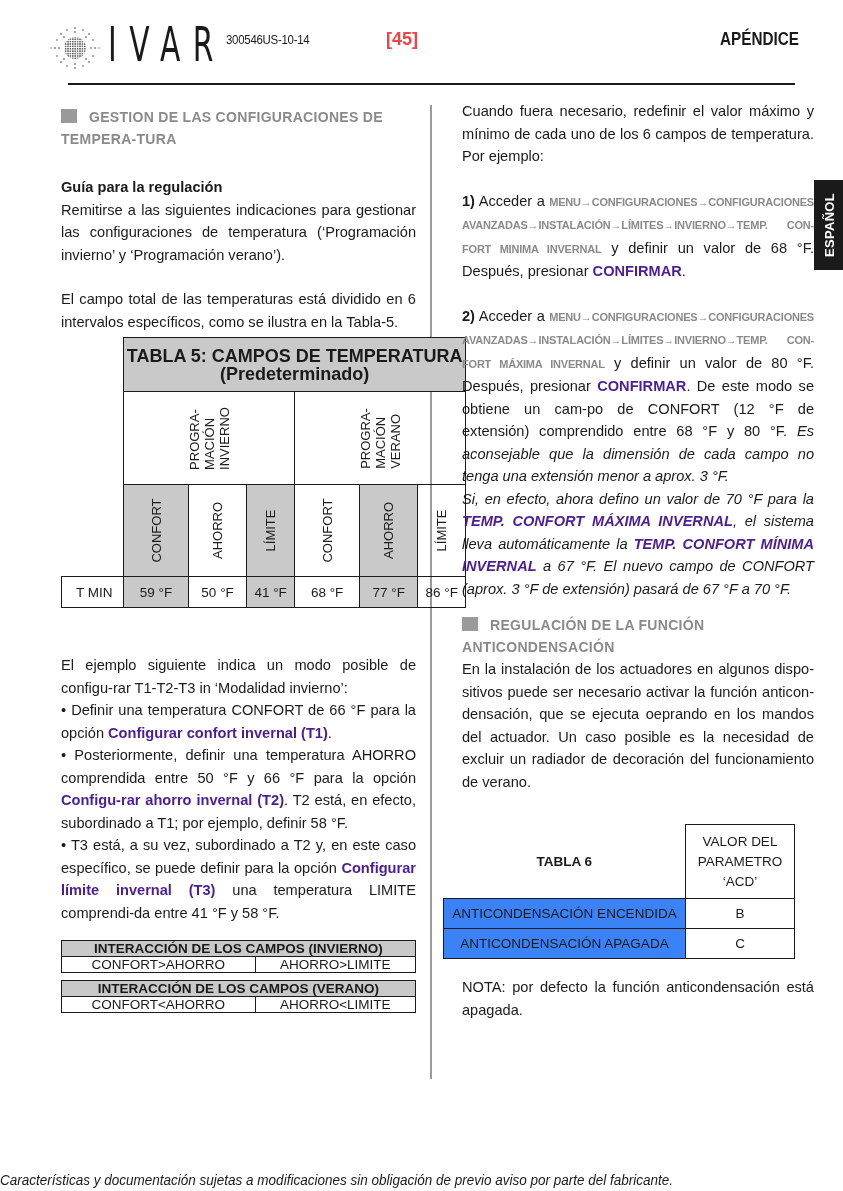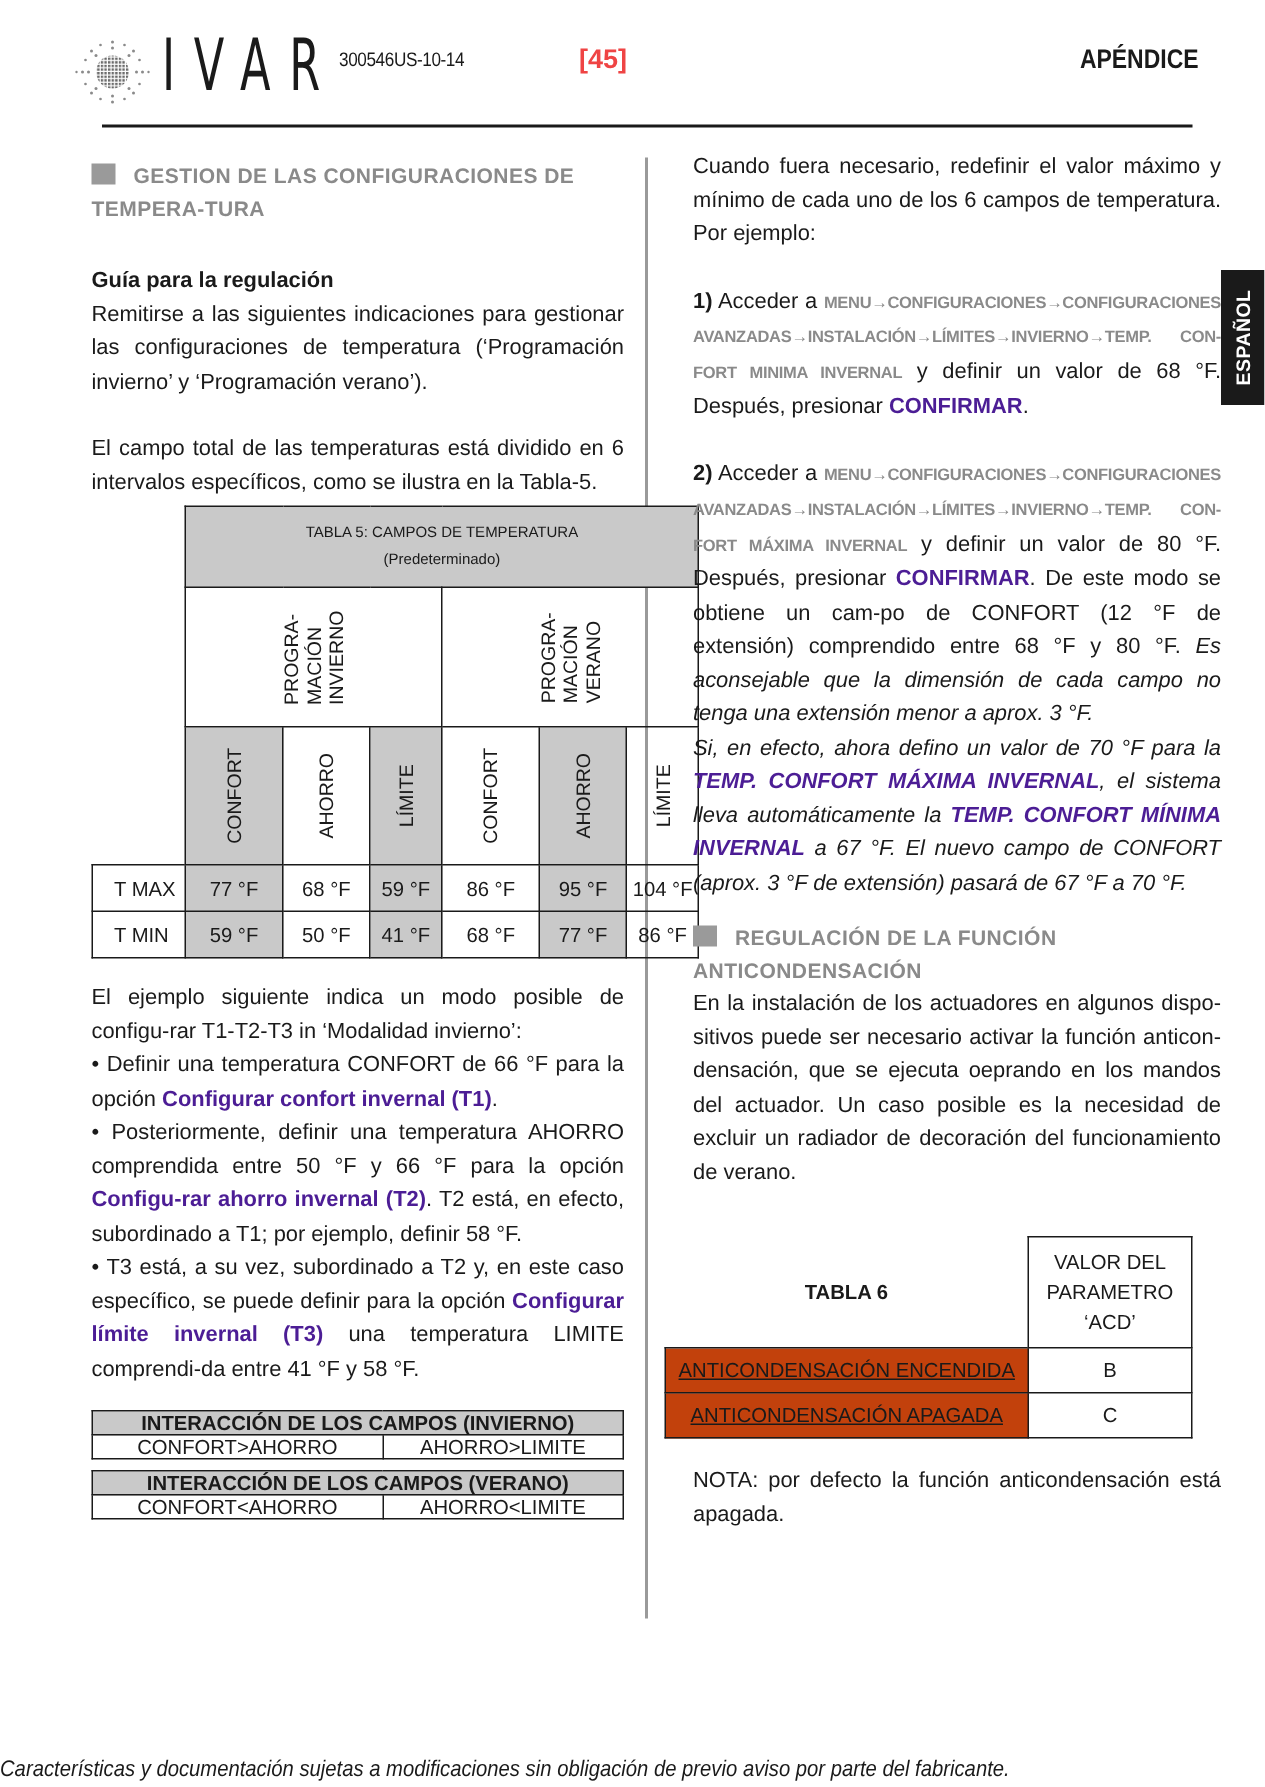--- a/index.html
+++ b/index.html
@@ -31,21 +31,21 @@
   .gray-s { color: #8a8a8a; font-weight: bold; font-size: 11px; letter-spacing: -0.2px; }
   .sec-head { color: #8a8a8a; font-weight: bold; font-size: 14px; line-height: 22px; letter-spacing: 0.3px; }
   .sec-sq { display: inline-block; width: 16px; height: 14px; background: #9a9a9a; vertical-align: -1px; margin-right: 12px; }
   .bold-dark { font-weight: bold; color: #1a1a1a; }
   .it { font-style: italic; }
 
   
   .t5 { position: absolute; left: 61px; top: 337px; border-collapse: collapse; font-size: 13.5px; }
   .t5 td { border: 1.3px solid #1a1a1a; text-align: center; vertical-align: middle; padding: 0; }
   .t5 .blank { border: none; }
-  .t5 .title { background: #c9c9c9; font-weight: normal; height: 54px; line-height: 18px; font-size: 10px; }
+  .t5 .title { background: #c9c9c9; font-weight: bold; height: 54px; line-height: 18px; font-size: 18px; }
   .t5 .grp { height: 93px; }
   .t5 .sub { height: 92px; }
   .shade { background: #c9c9c9; }
   .vert { display: inline-block; transform: rotate(-90deg); white-space: nowrap; line-height: 15px; font-size: 13px; }
   .vert.multi { text-align: left; }
   .t5 .rowhdr { text-align: left; padding-left: 14px; height: 31px; width: 62px; }
   .t5 .val { width: 48px; height: 31px; }
 
   
   .ti { position: absolute; left: 61px; width: 355px; border-collapse: collapse; font-size: 13.5px; }
@@ -53,21 +53,21 @@
   .ti .hd { background: #c9c9c9; font-weight: bold; }
   .ti1 { top: 940px; }
   .ti2 { top: 980px; }
 
   
   .t6 { position: absolute; left: 443px; top: 824px; width: 352px; border-collapse: collapse; font-size: 13.5px; }
   .t6 td { text-align: center; }
   .t6 .h1 { font-weight: bold; height: 74px; width: 242px; border: none; }
   .t6 .h2 { border: 1.3px solid #1a1a1a; line-height: 20px; padding: 4px 0; }
   .t6 .r { border: 1.3px solid #1a1a1a; height: 30px; }
-  .t6 .rl { background: #c2410c; text-decoration: underline; }
+  .t6 .rl { background: #3b82f6; }
 
   
   .footer { position: absolute; left: 0; top: 1171px; font-size: 15px; font-style: italic; color: #1a1a1a; transform: scaleX(0.9); transform-origin: left top; white-space: nowrap; }
 </style>
 </head>
 <body>
 
 <div class="header">
   <svg class="logo-globe" viewBox="0 0 54 48">
     <defs>
@@ -158,29 +158,20 @@
   <tr>
     <td class="blank"></td>
     <td class="sub shade"><span class="vert">CONFORT</span></td>
     <td class="sub"><span class="vert">AHORRO</span></td>
     <td class="sub shade"><span class="vert">LÍMITE</span></td>
     <td class="sub"><span class="vert">CONFORT</span></td>
     <td class="sub shade"><span class="vert">AHORRO</span></td>
     <td class="sub"><span class="vert">LÍMITE</span></td>
   </tr>
   <tr>
-    <td class="rowhdr">T MAX</td>
-    <td class="val shade">77 °F</td>
-    <td class="val">68 °F</td>
-    <td class="val shade">59 °F</td>
-    <td class="val">86 °F</td>
-    <td class="val shade">95 °F</td>
-    <td class="val">104 °F</td>
-  </tr>
-  <tr>
     <td class="rowhdr">T MIN</td>
     <td class="val shade">59 °F</td>
     <td class="val">50 °F</td>
     <td class="val shade">41 °F</td>
     <td class="val">68 °F</td>
     <td class="val shade">77 °F</td>
     <td class="val">86 °F</td>
   </tr>
 </tbody>
   </table>

